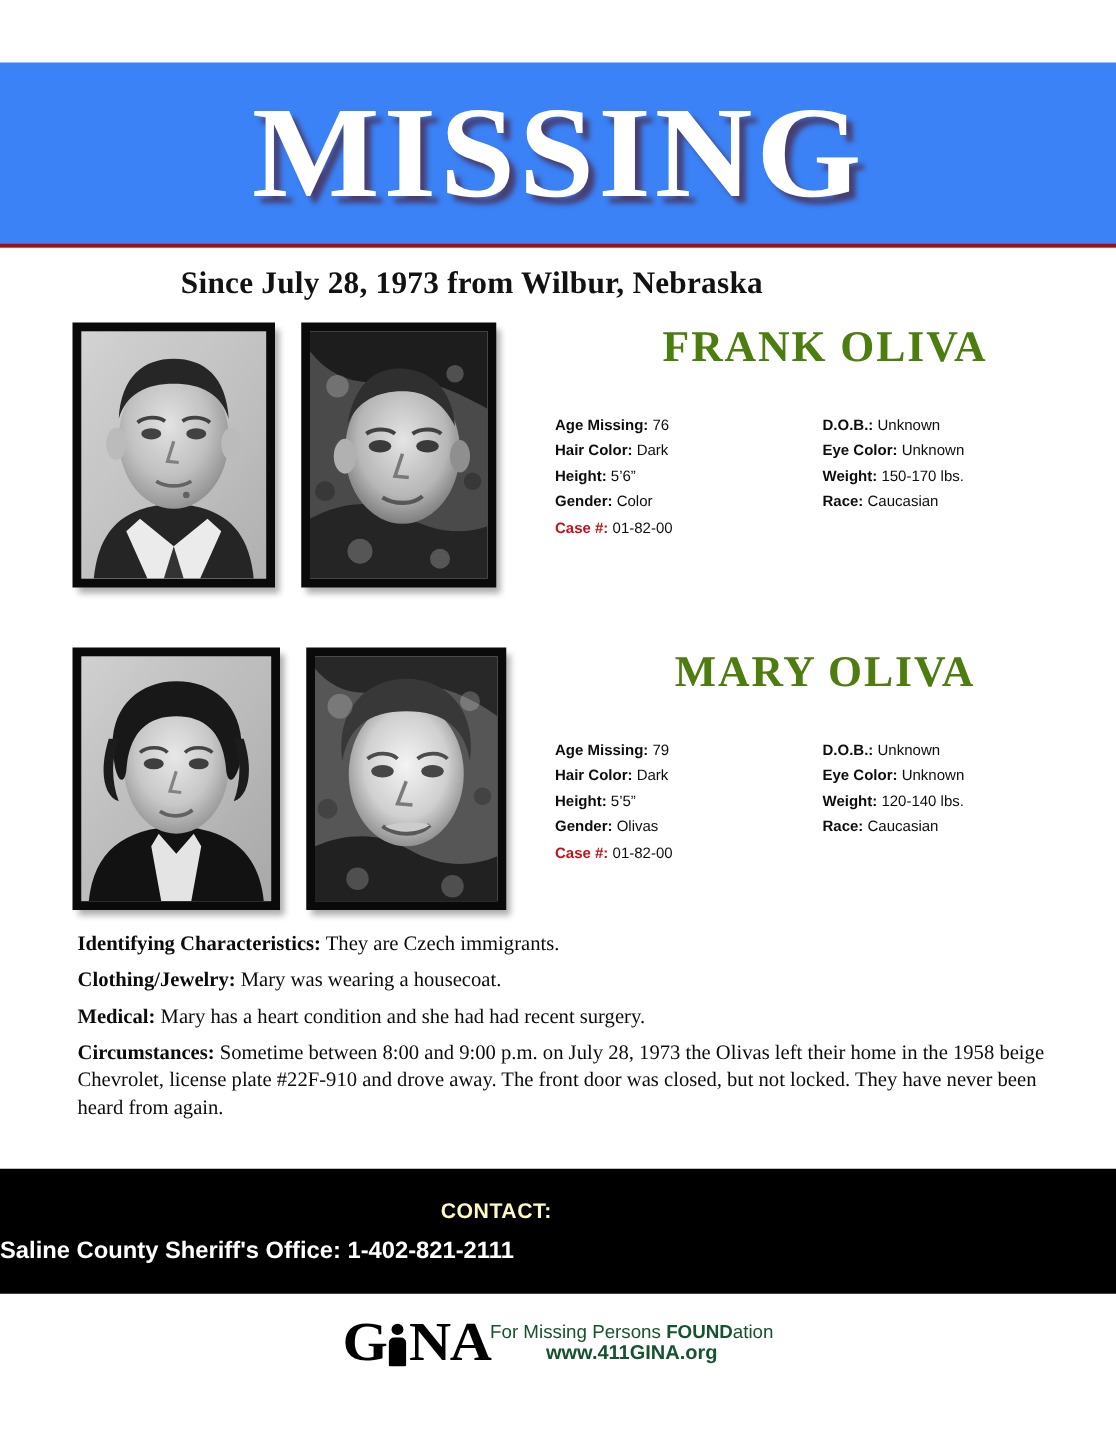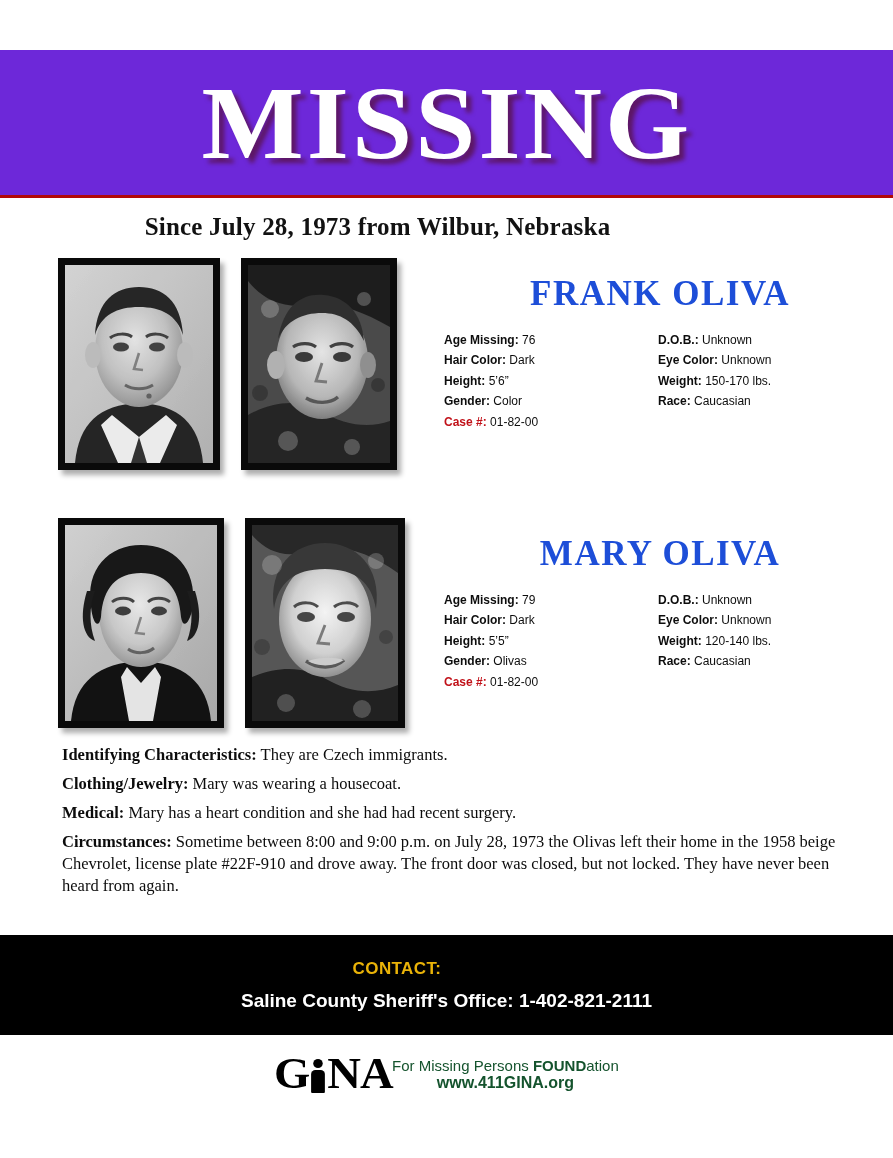--- a/index.html
+++ b/index.html
@@ -16,21 +16,21 @@
     color: #000000;
   }
 
   
   .banner {
     position: absolute;
     left: 0;
     top: 50px;
     width: 893px;
     height: 145px;
-    background: #6d28d9;
+    background: #3b82f6;
     border-bottom: 3px solid #b20808;
     display: flex;
     align-items: center;
     justify-content: center;
   }
   .banner-title {
     font-family: "Liberation Serif", "DejaVu Serif", serif;
     font-weight: bold;
     font-size: 104px;
     line-height: 1;
@@ -88,22 +88,21 @@
   .person-name {
     position: absolute;
     left: 440px;
     top: 0;
     width: 440px;
     text-align: center;
     font-family: "Liberation Serif", "DejaVu Serif", serif;
     font-weight: bold;
     font-size: 35px;
     letter-spacing: 1.5px;
-    color: #1d4ed8;
-    margin-top: 16px;
+    color: #4d7c0f;
   }
 
   .stats {
     position: absolute;
     top: 72px;
     left: 440px;
     width: 453px;
   }
   .stats-col {
     position: absolute;
@@ -167,28 +166,28 @@
   .contact-heading {
     position: absolute;
     left: 0;
     top: 24px;
     width: 794px;
     text-align: center;
     font-family: "Liberation Sans", sans-serif;
     font-weight: bold;
     font-size: 17px;
     letter-spacing: 0.4px;
-    color: #eab308;
+    color: #fef9c3;
   }
   .contact-line {
     position: absolute;
     left: 0;
     top: 55px;
     width: 893px;
-    text-align: center;
+    text-align: left;
     font-family: "Liberation Sans", sans-serif;
     font-weight: bold;
     font-size: 19px;
     color: #ffffff;
   }
 
   
   .logo-area {
     position: absolute;
     left: 0;

